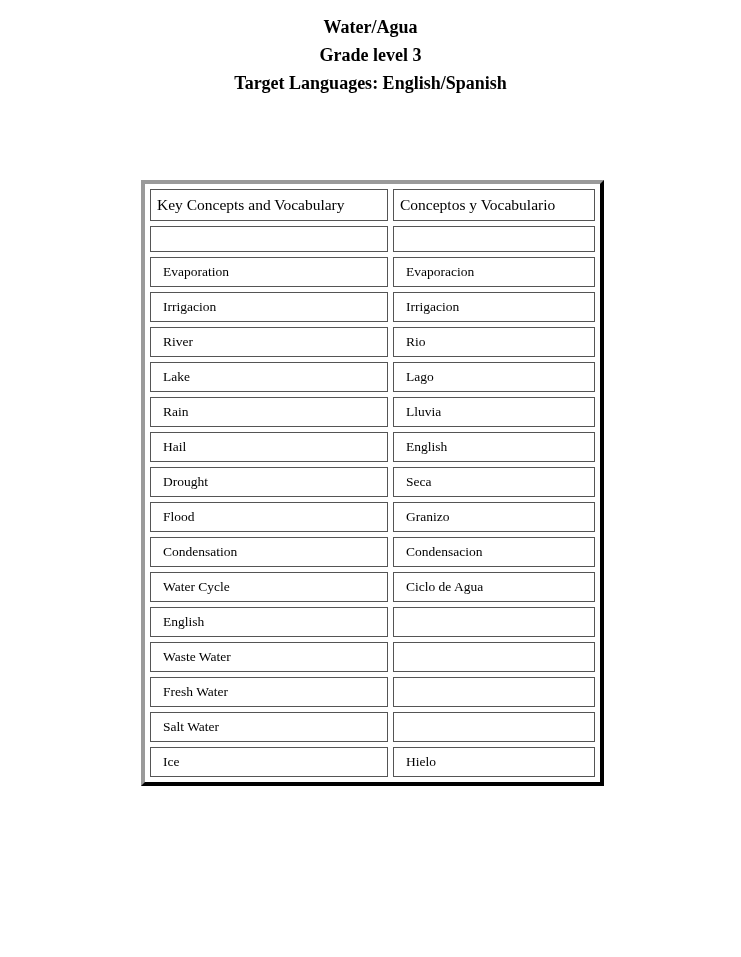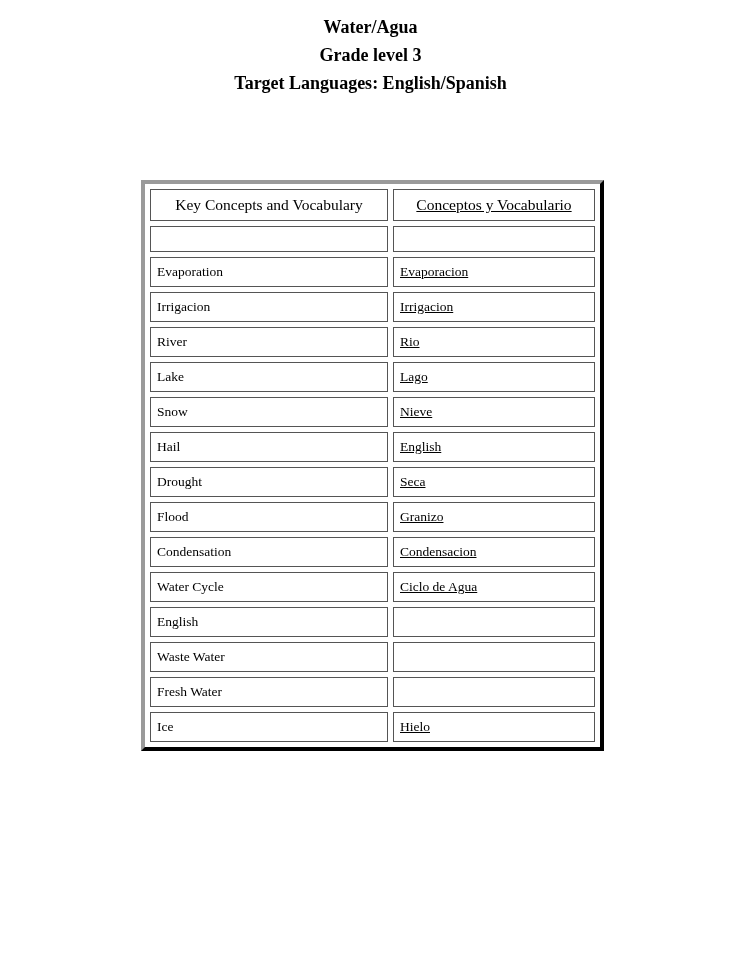--- a/index.html
+++ b/index.html
@@ -50,37 +50,36 @@
     border-color: #9a9a9a #2b2b2b #2b2b2b #9a9a9a;
     background: #ffffff;
     width: 456px;
     table-layout: fixed;
   }
 
   table.vocab td {
     border: 1px solid #555555;
     background: #ffffff;
     vertical-align: middle;
-    padding: 4px 6px;
+    padding: 4px 12px;
     font-size: 13.5px;
     line-height: 18px;
     height: 20px;
     overflow: hidden;
     white-space: nowrap;
   }
 
   table.vocab td.col-left  { width: 224px; }
-  table.vocab td.col-right { width: 188px; text-decoration: underline; }
+  table.vocab td.col-right { width: 188px; }
 
   table.vocab tr.header-row td {
     font-size: 15.5px;
     line-height: 20px;
     padding: 4px 6px;
     height: 22px;
-    text-align: center;
   }
 
   table.vocab tr.spacer-row td {
     height: 14px;
     padding: 3px 6px;
   }
 
   .cell-text {
     display: block;
     min-height: 18px;
@@ -148,29 +147,29 @@
 
         <tr>
           <td class="col-left">
             <span class="cell-text">Lake</span>
           </td>
           <td class="col-right">
             <span class="cell-text">Lago</span>
           </td>
         </tr>
 
-
-        <tr>
-          <td class="col-left">
-            <span class="cell-text">Snow</span>
-          </td>
-          <td class="col-right">
-            <span class="cell-text">Nieve</span>
-          </td>
-        </tr>
+        <tr>
+          <td class="col-left">
+            <span class="cell-text">Rain</span>
+          </td>
+          <td class="col-right">
+            <span class="cell-text">Lluvia</span>
+          </td>
+        </tr>
+
 
         <tr>
           <td class="col-left">
             <span class="cell-text">Hail</span>
           </td>
           <td class="col-right">
             <span class="cell-text">English</span>
           </td>
         </tr>
 
@@ -231,20 +230,28 @@
 
         <tr>
           <td class="col-left">
             <span class="cell-text">Fresh Water</span>
           </td>
           <td class="col-right">
             <span class="cell-text"></span>
           </td>
         </tr>
 
+        <tr>
+          <td class="col-left">
+            <span class="cell-text">Salt Water</span>
+          </td>
+          <td class="col-right">
+            <span class="cell-text"></span>
+          </td>
+        </tr>
 
         <tr>
           <td class="col-left">
             <span class="cell-text">Ice</span>
           </td>
           <td class="col-right">
             <span class="cell-text">Hielo</span>
           </td>
         </tr>
 

